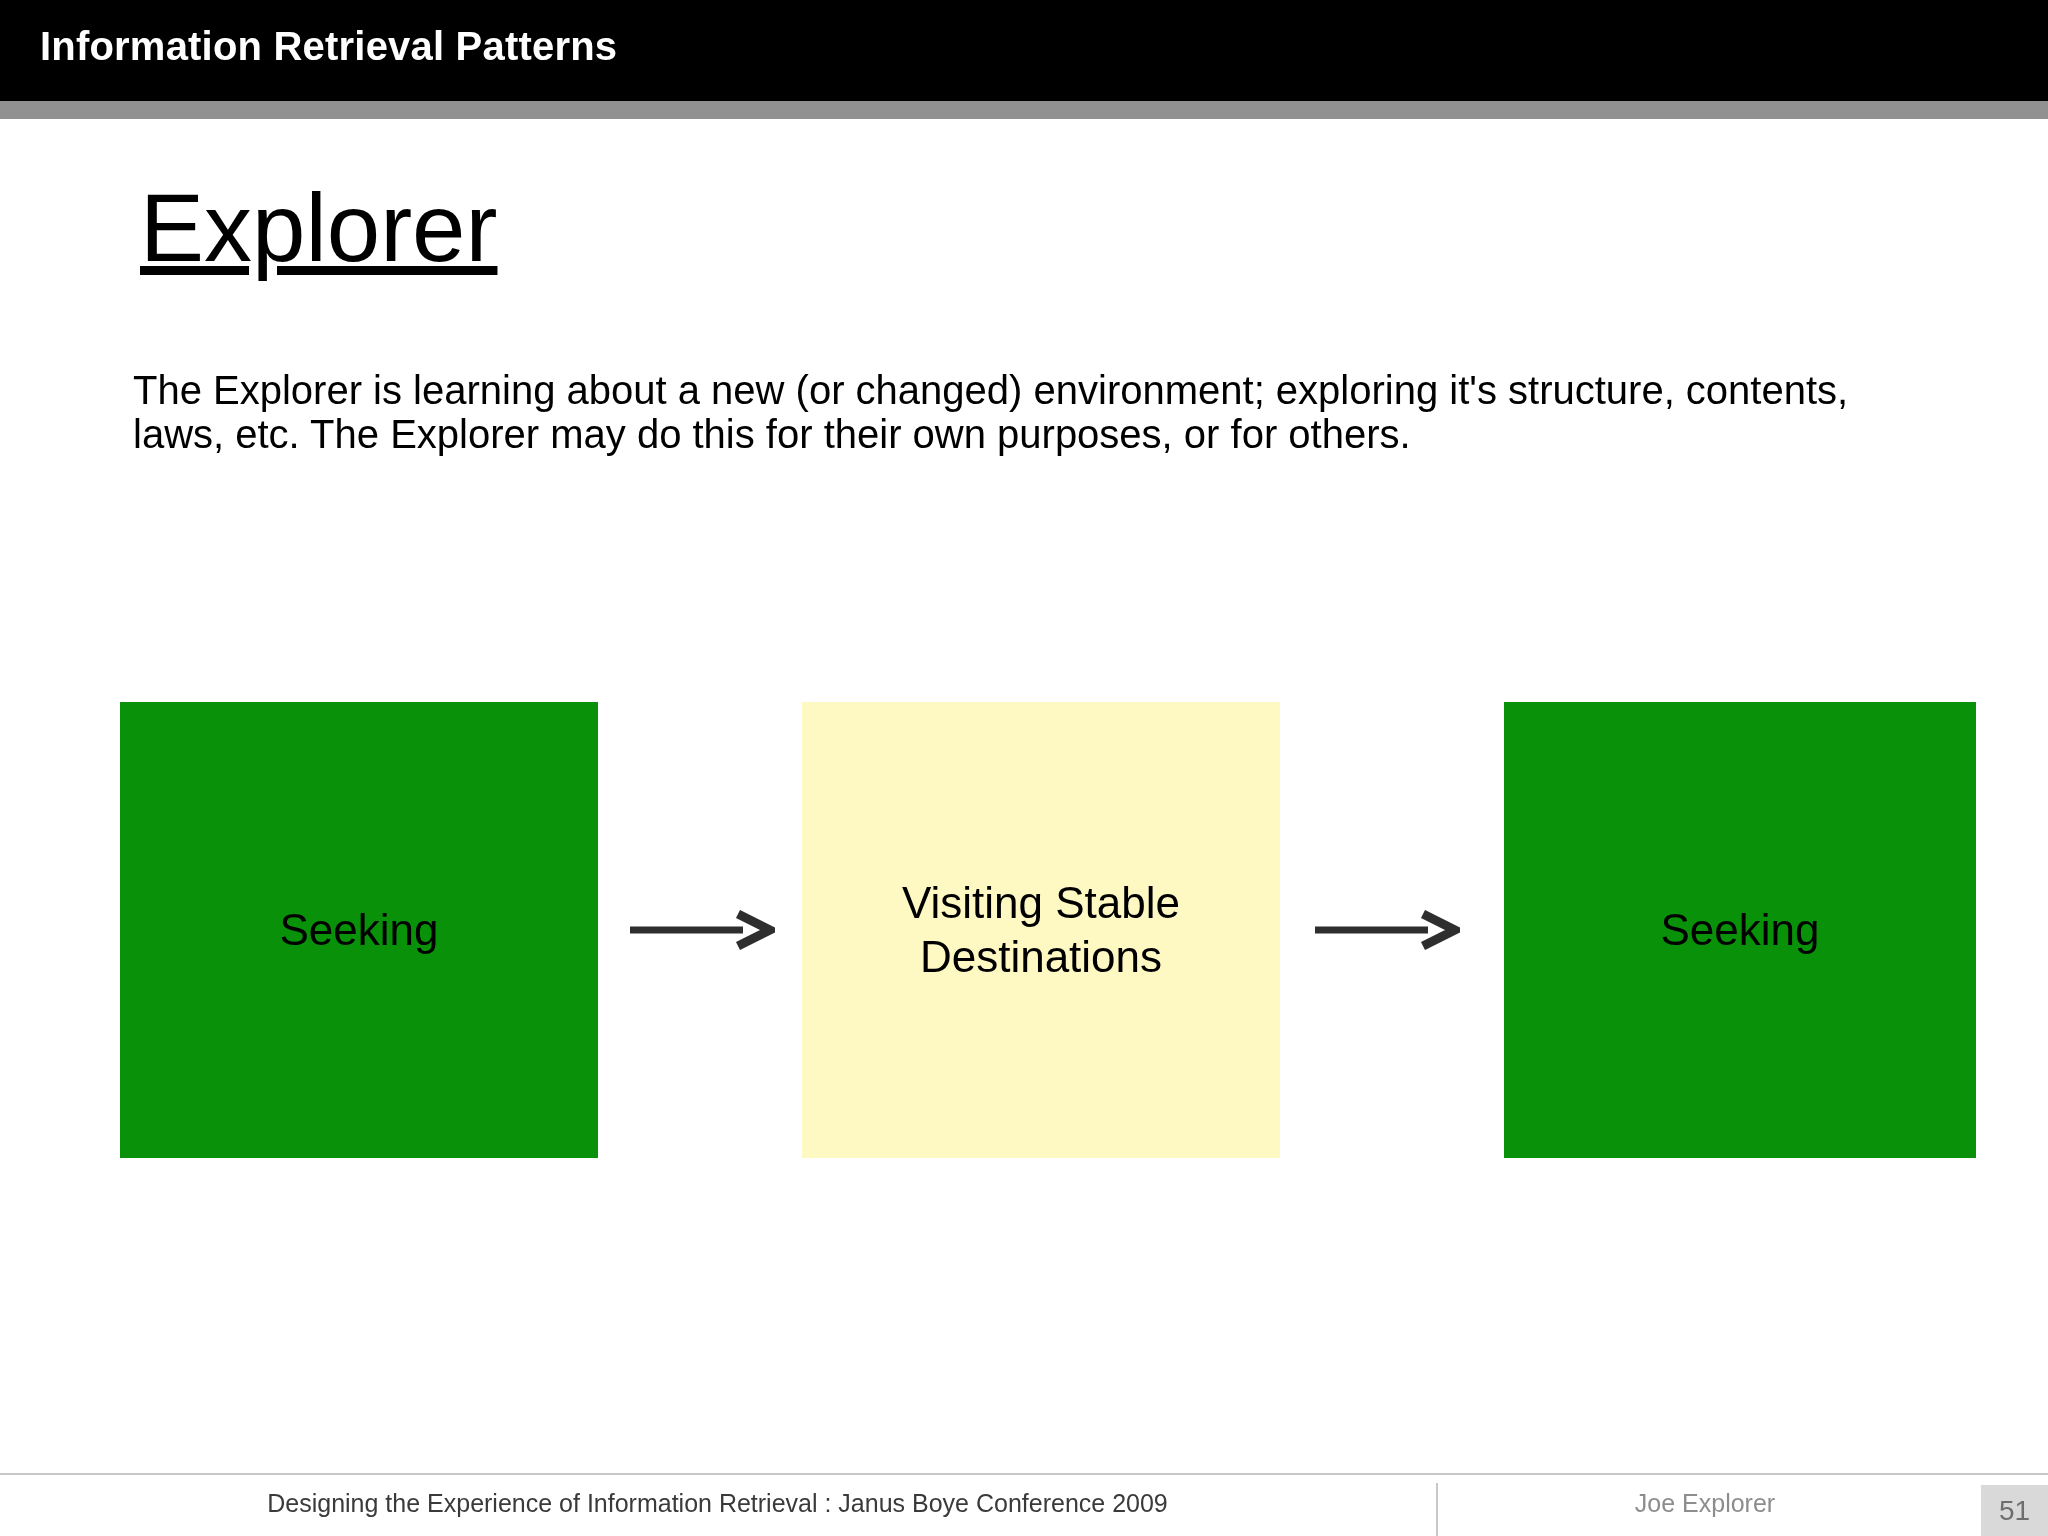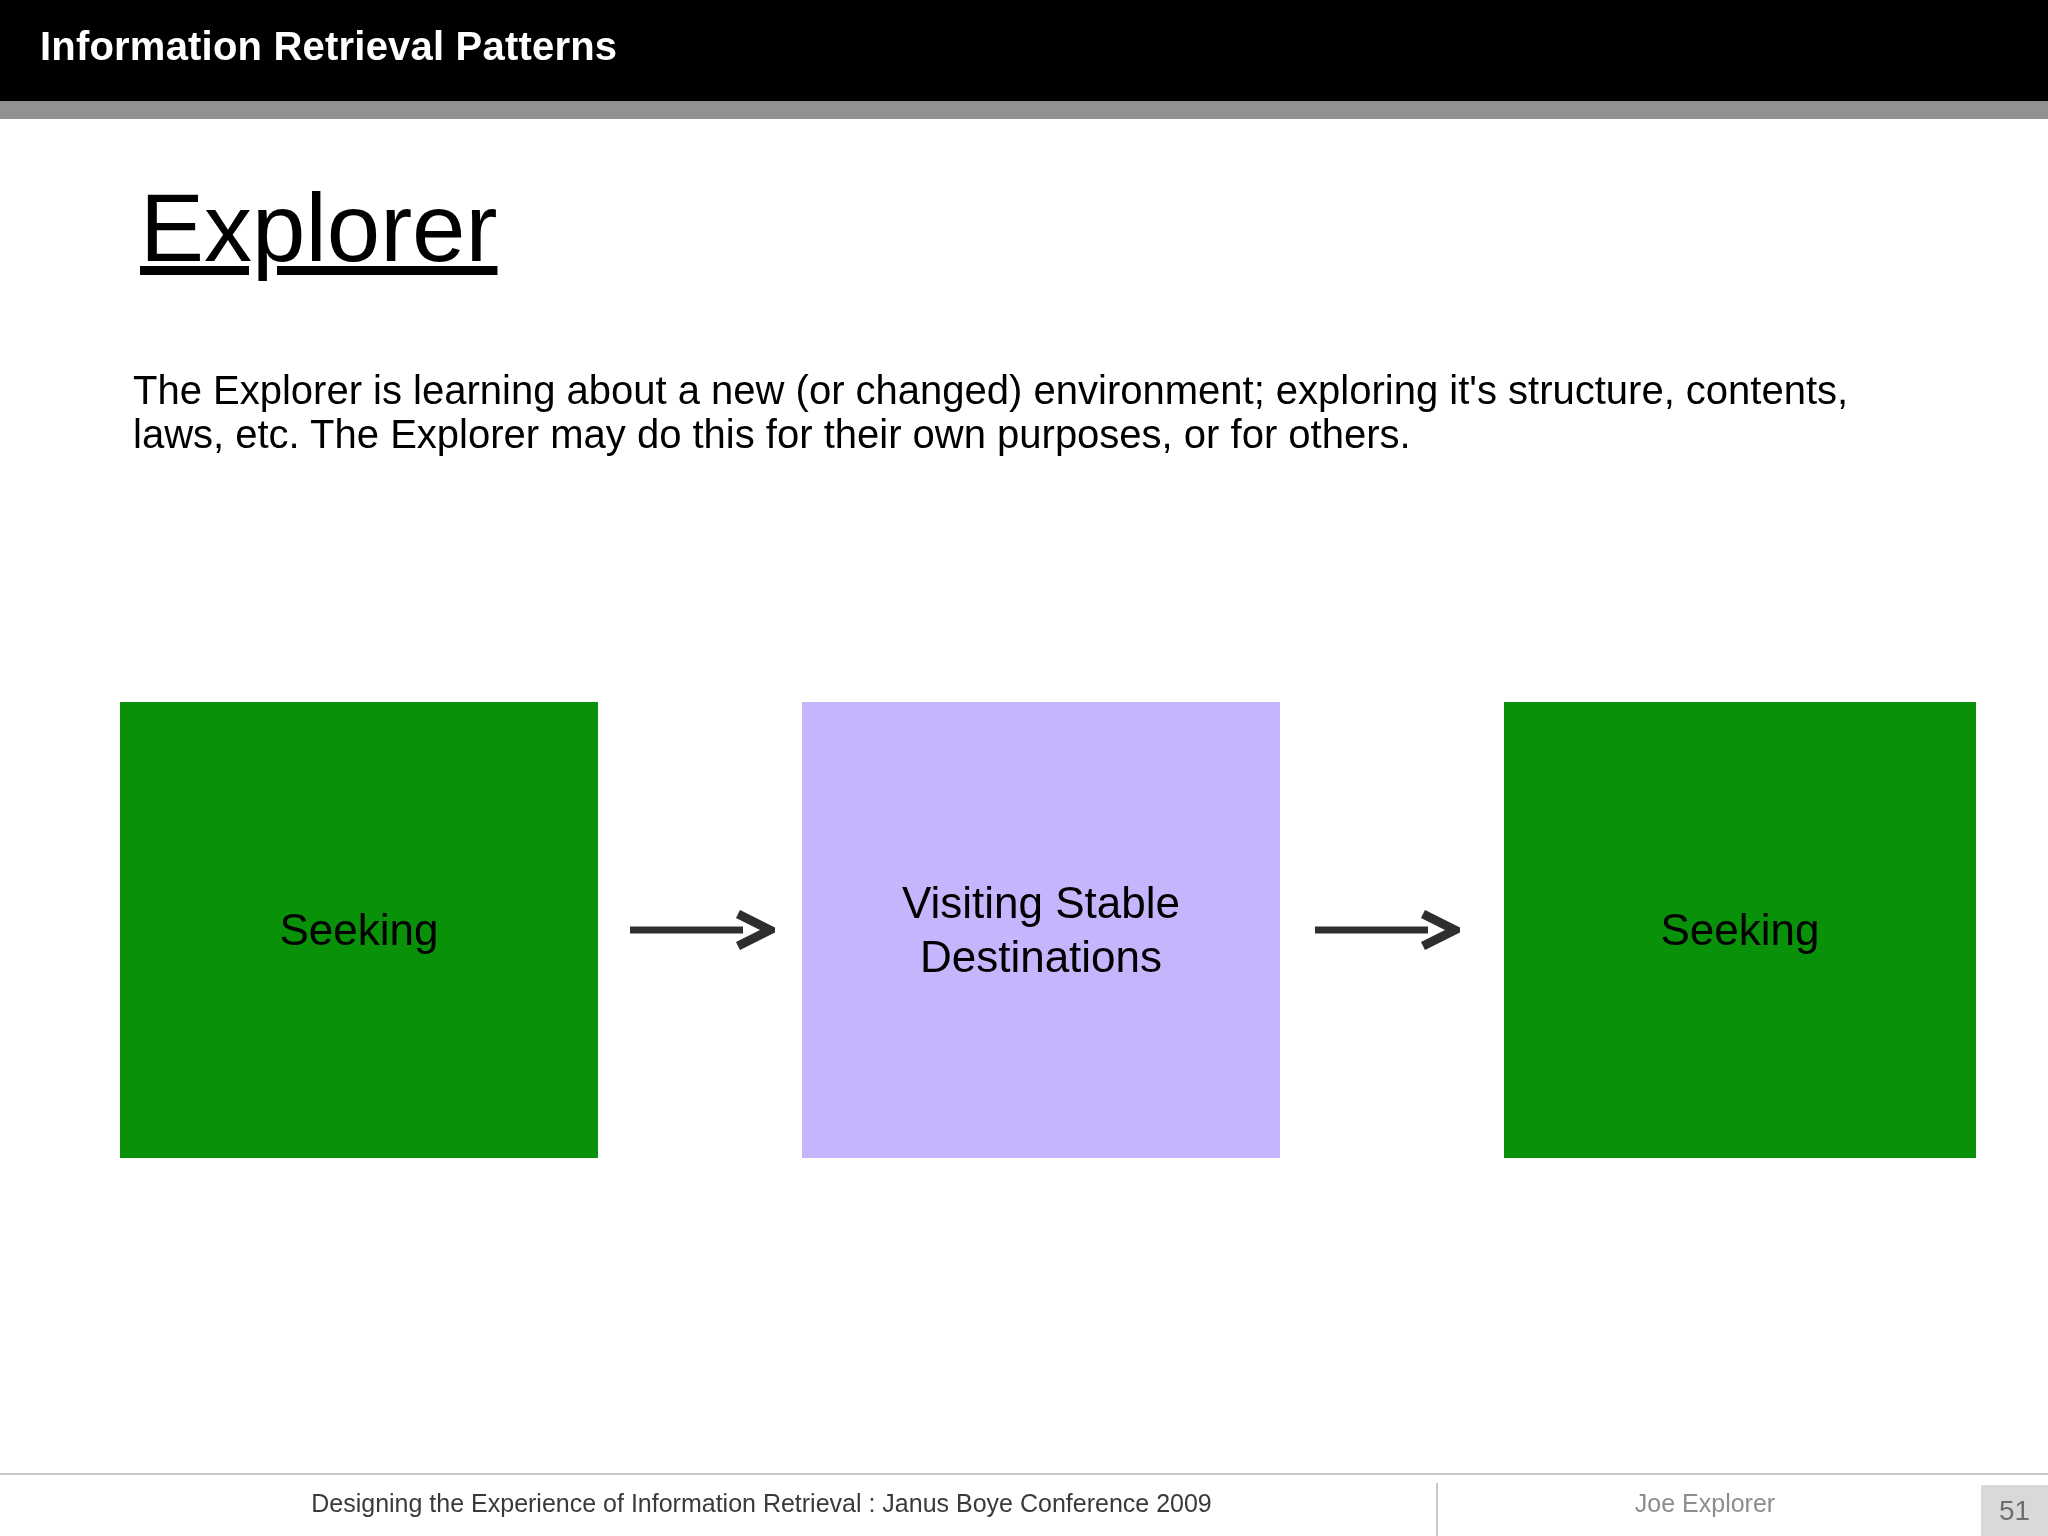--- a/index.html
+++ b/index.html
@@ -112,21 +112,20 @@
   }
   .footer-center {
     position: absolute;
     left: 0;
     top: 1489px;
     width: 1435px;
     text-align: center;
     font-size: 25px;
     color: #3a3a3a;
     white-space: nowrap;
-    padding-left: 44px;
   }
   .footer-divider {
     position: absolute;
     left: 1436px;
     top: 1483px;
     width: 2px;
     height: 53px;
     background: #c8c8c8;
   }
   .footer-author {
@@ -171,21 +170,21 @@
     <span>Seeking</span>
   </div>
 
   <div class="arrow arrow-1">
     <svg width="145" height="40" viewBox="0 0 145 40" aria-hidden="true">
       <line x1="0" y1="20" x2="113" y2="20" stroke="#2e2e2e" stroke-width="7"></line>
       <polyline points="108,4 140,20 108,36" fill="none" stroke="#2e2e2e" stroke-width="9" stroke-linejoin="miter" stroke-linecap="butt"></polyline>
     </svg>
   </div>
 
-  <div class="flow-box flow-box-2" style="background:#c4b5fd;">
+  <div class="flow-box flow-box-2" style="background:#fef9c3;">
     <span>Visiting Stable Destinations</span>
   </div>
 
   <div class="arrow arrow-2">
     <svg width="145" height="40" viewBox="0 0 145 40" aria-hidden="true">
       <line x1="0" y1="20" x2="113" y2="20" stroke="#2e2e2e" stroke-width="7"></line>
       <polyline points="108,4 140,20 108,36" fill="none" stroke="#2e2e2e" stroke-width="9" stroke-linejoin="miter" stroke-linecap="butt"></polyline>
     </svg>
   </div>
 

